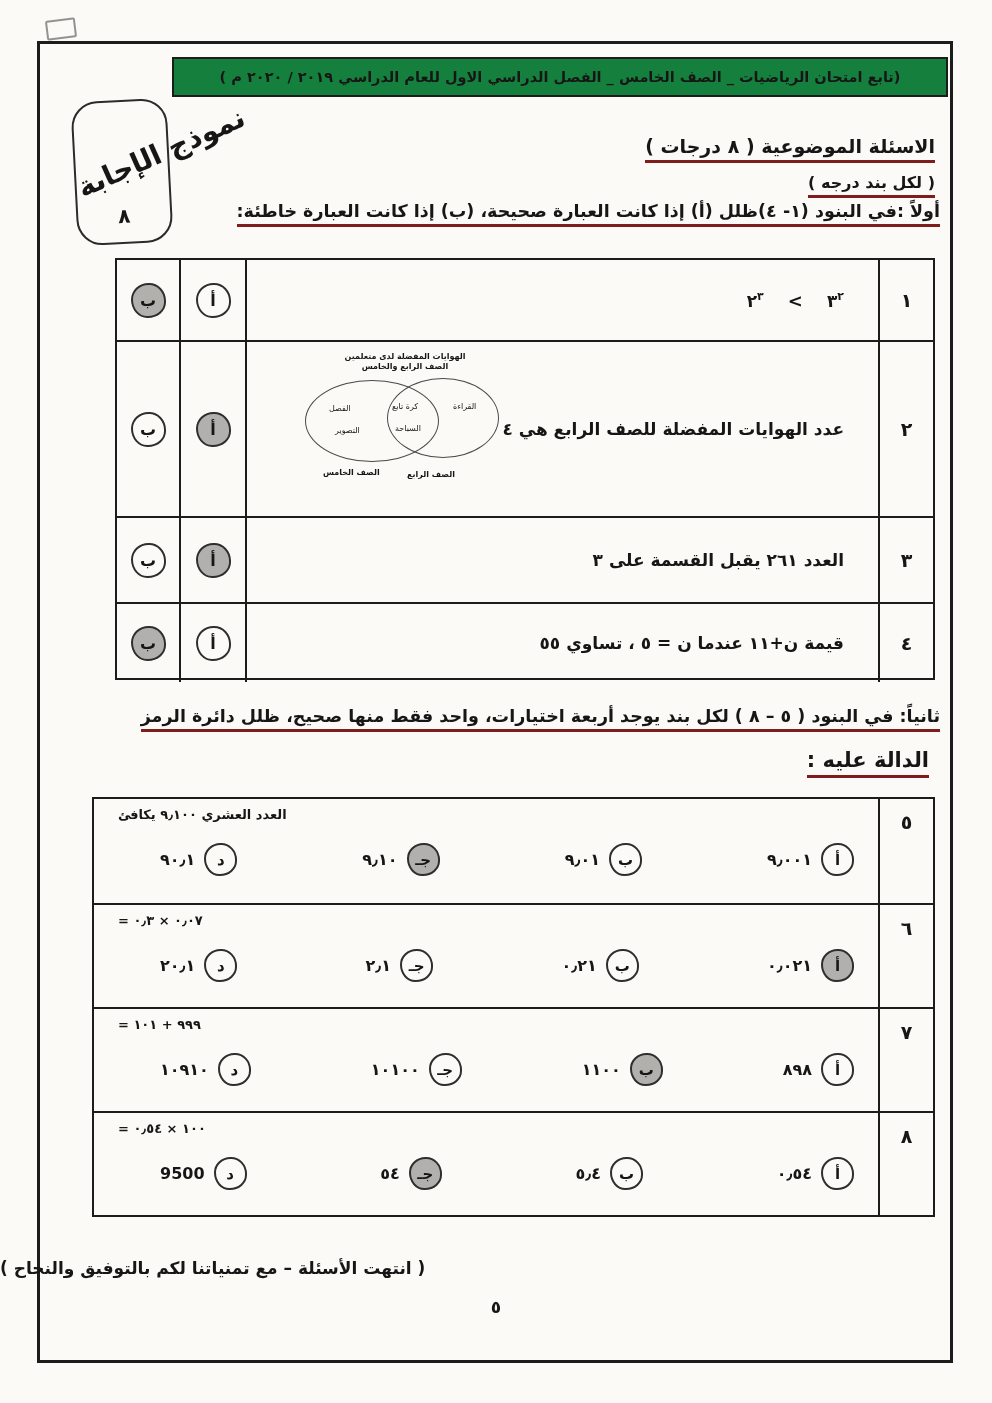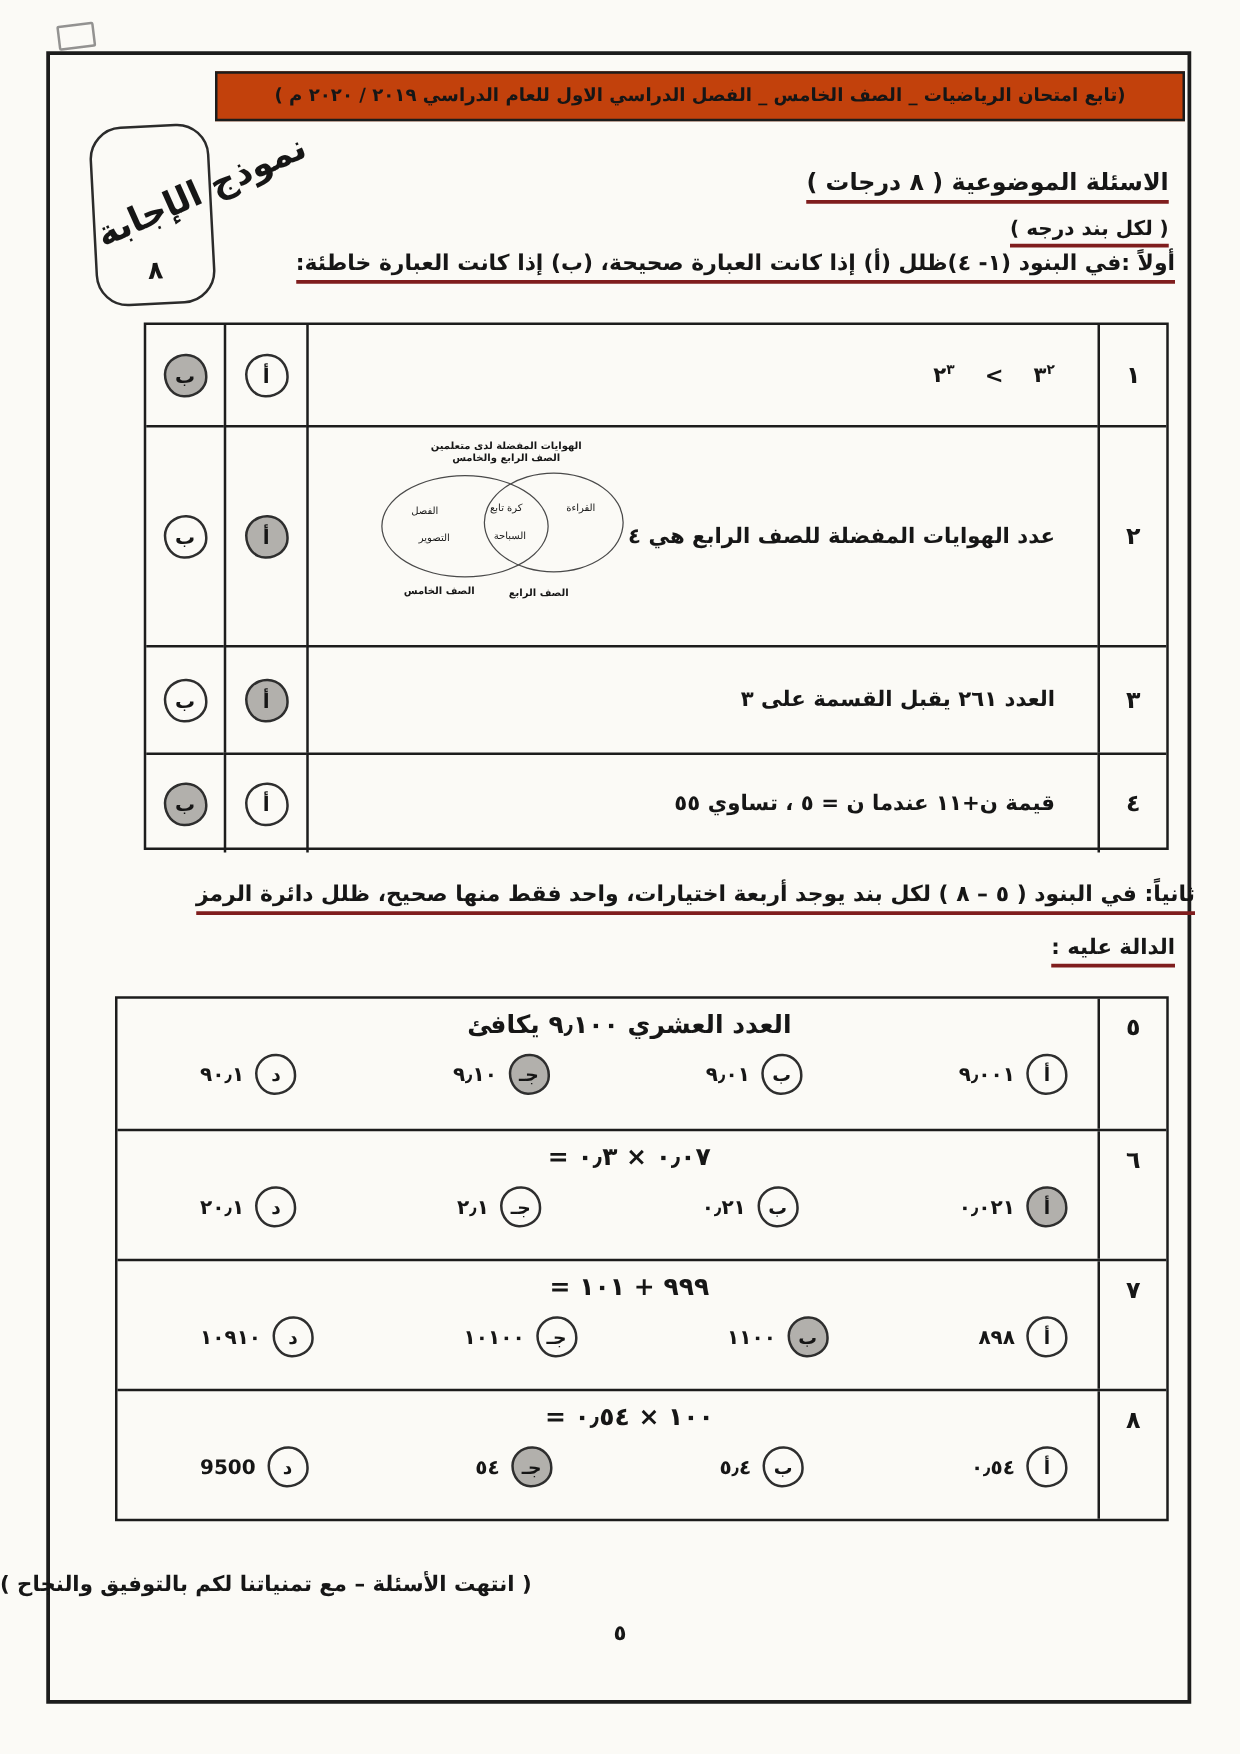--- a/index.html
+++ b/index.html
@@ -9,21 +9,21 @@
     font-family: "DejaVu Sans", sans-serif;
     color: #161616;
     direction: rtl;
     position: relative;
     overflow: hidden;
   }
   .frame { position:absolute; left:37px; top:41px; width:916px; height:1322px; border:3px solid #1c1c1c; }
   .artifact { position:absolute; left:46px; top:19px; width:30px; height:20px; border:2px solid #5a5a5a; transform:rotate(-7deg); border-radius:2px; opacity:.65; }
 
   .header-box { position:absolute; left:172px; top:57px; width:776px; height:40px; border:2px solid #1c1c1c;
-    background:#c2410c; display:flex; align-items:center; justify-content:center;
+    background:#15803d; display:flex; align-items:center; justify-content:center;
     font-size:14.5px; font-weight:bold; white-space:nowrap; z-index:2; }
 
   .stamp { position:absolute; left:36px; top:88px; width:270px; height:185px; z-index:5; }
   .stamp-card { position:absolute; left:38px; top:12px; width:96px; height:144px; border:2.5px solid #2b2b2b;
     border-radius:26px; transform:rotate(-3deg); background:transparent; }
   .stamp-grade { position:absolute; left:0; right:0; top:102px; text-align:center; font-size:20px; font-weight:bold; }
   .stamp-text { position:absolute; left:6px; top:48px; width:238px; text-align:center; transform:rotate(-24deg);
     font-size:28px; font-weight:bold; letter-spacing:1px; white-space:nowrap; }
 
   .u { border-bottom:3px solid #7f1d1d; padding-bottom:3px; }
@@ -58,31 +58,31 @@
   .ell-r { left:94px; top:26px; width:112px; height:80px; }
   .vlabel { position:absolute; font-size:8px; white-space:nowrap; }
   .vl-rasm    { left:36px;  top:52px; }
   .vl-tasweer { left:42px;  top:74px; }
   .vl-kura    { left:99px;  top:50px; }
   .vl-sibaha  { left:102px; top:72px; }
   .vl-qiraa   { left:160px; top:50px; }
   .vl-k5 { left:30px;  top:116px; font-weight:bold; }
   .vl-k4 { left:114px; top:118px; font-weight:bold; }
 
-  .sec2-intro1 { position:absolute; right:36px; top:706px; font-size:17.5px; font-weight:bold; white-space:nowrap; }
-  .sec2-intro2 { position:absolute; right:52px; top:748px; font-size:17px; font-weight:bold; white-space:nowrap; }
+  .sec2-intro1 { position:absolute; right:52px; top:706px; font-size:17.5px; font-weight:bold; white-space:nowrap; }
+  .sec2-intro2 { position:absolute; right:63px; top:748px; font-size:21px; font-weight:bold; white-space:nowrap; }
 
   
   .tbl2 { position:absolute; right:57px; top:797px; width:843px; height:420px; border:2.5px solid #1c1c1c; }
   .tbl2 .row { height:104px; display:grid; grid-template-columns:55px 1fr; }
   .tbl2 .row + .row { border-top:2px solid #1c1c1c; }
   .num2 { border-left:2px solid #1c1c1c; display:flex; justify-content:center; align-items:flex-start;
     padding-top:12px; font-size:19px; font-weight:bold; }
   .qa { padding:8px 10px 0 0; }
-  .question { text-align:center; font-size:20px; font-weight:bold; height:36px; padding-left:45px; }
+  .question { text-align:left; font-size:13px; font-weight:bold; height:36px; padding-left:24px; }
   .choices { display:flex; justify-content:space-between; align-items:center; padding:0 14px 0 66px; }
   .choice { display:flex; align-items:center; gap:9px; }
   .choice .circ { width:33px; height:33px; font-size:15px; }
   .choice .val { font-size:16px; font-weight:bold; }
 
   .footer { position:absolute; top:1258px; left:0; width:100%; text-align:left; font-size:17px; font-weight:bold; }
   .pagenum { position:absolute; top:1297px; left:0; width:100%; text-align:center; font-size:17px; font-weight:bold; }
 </style>
 </head>
 <body>

